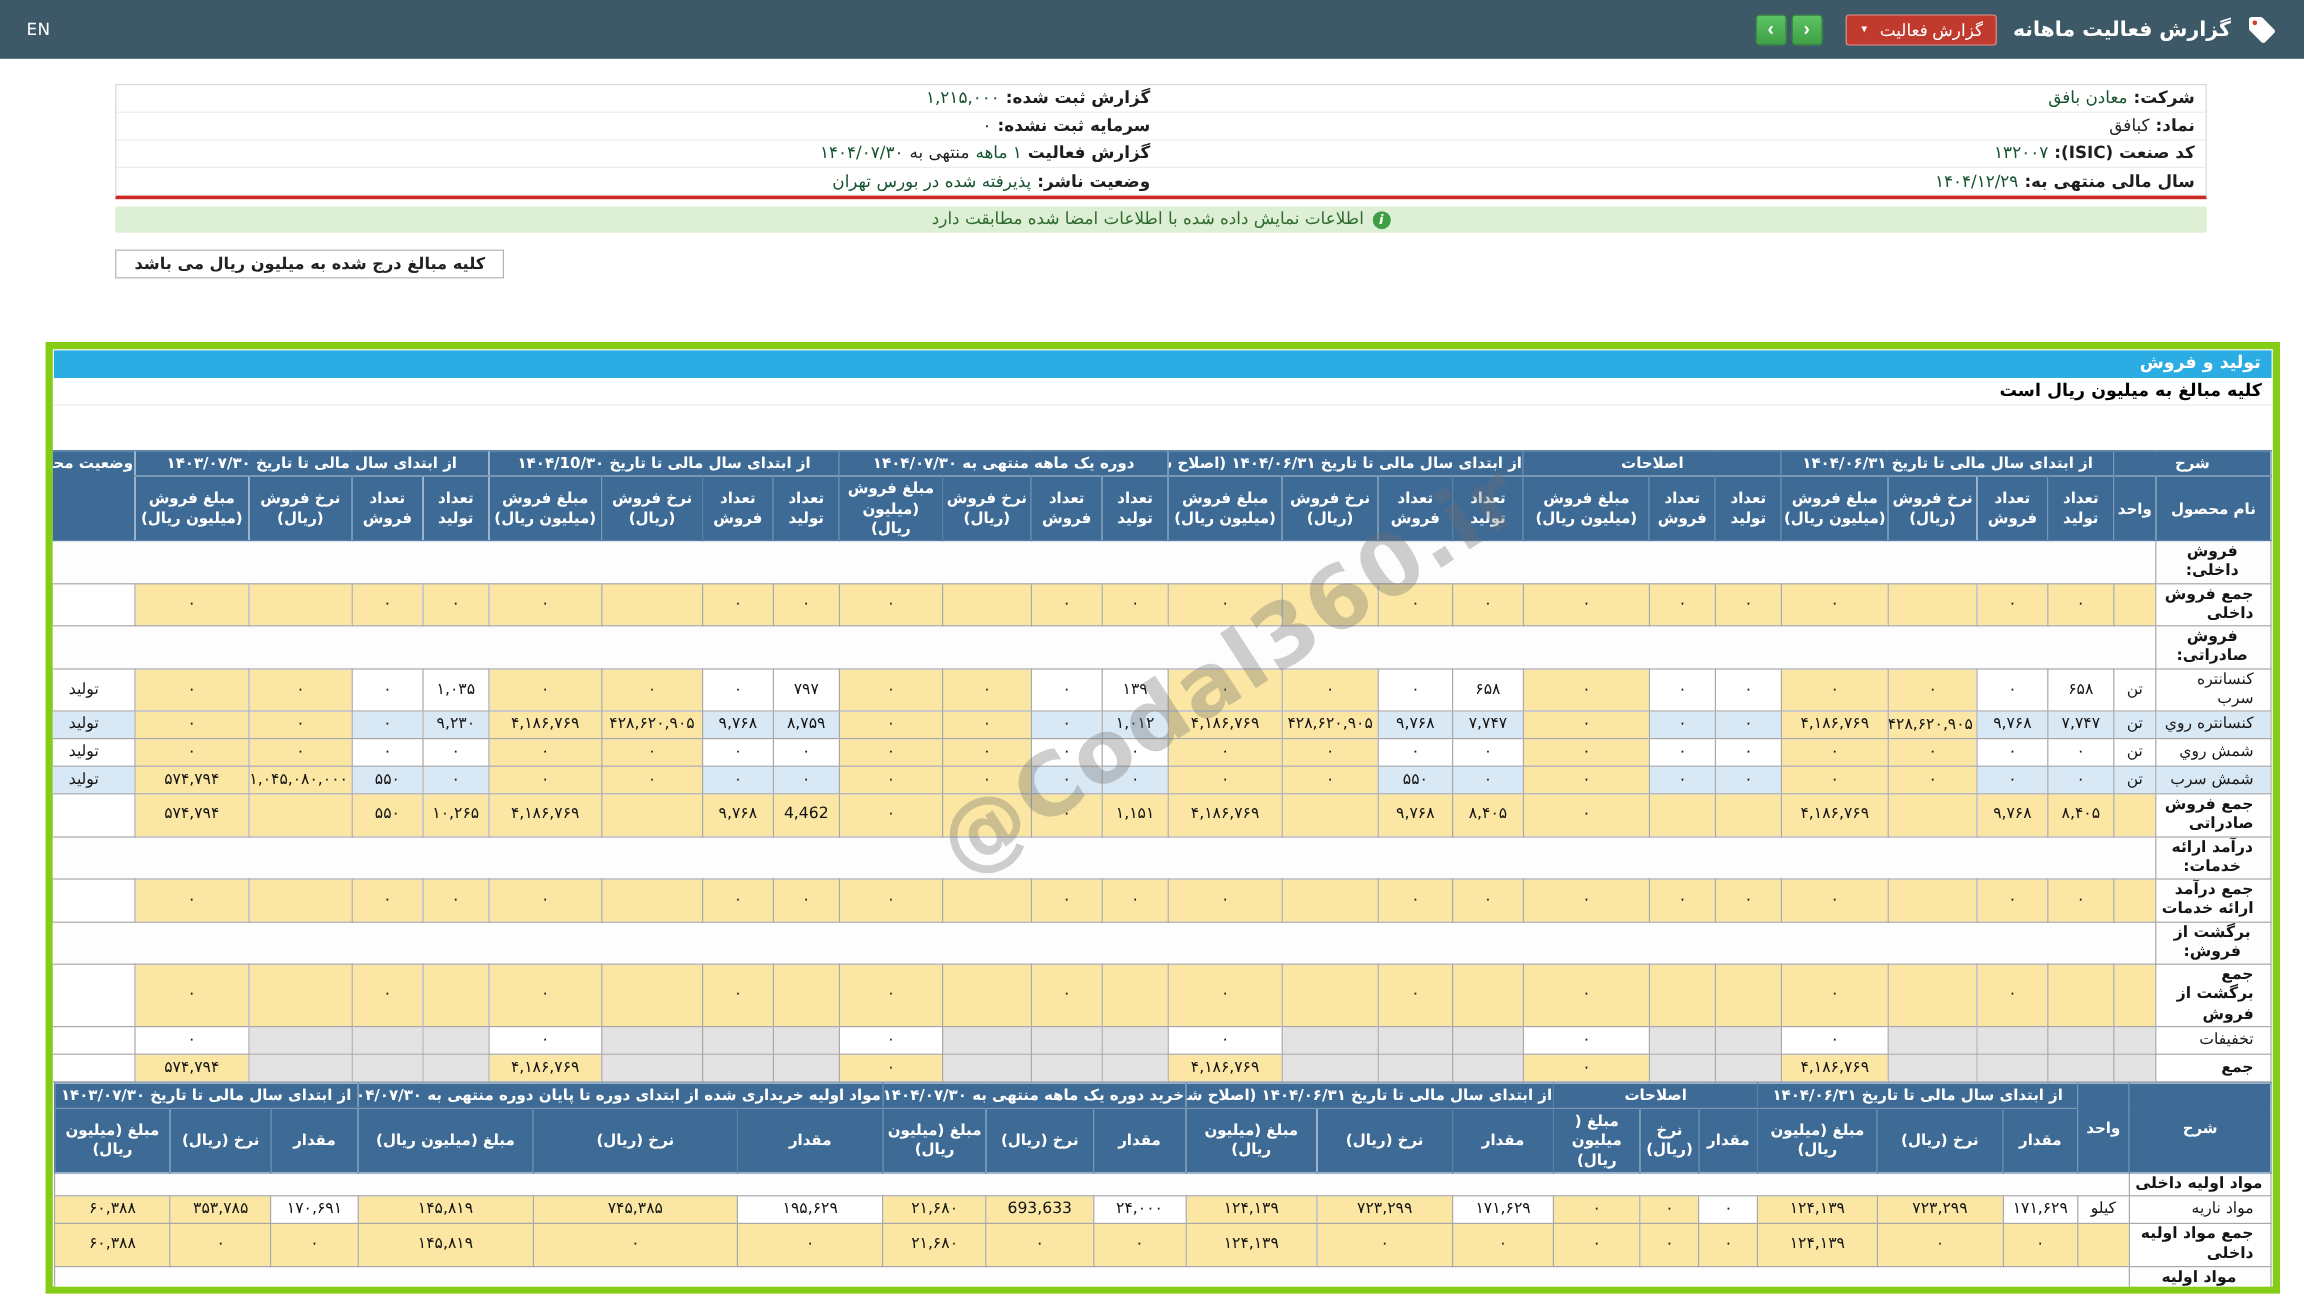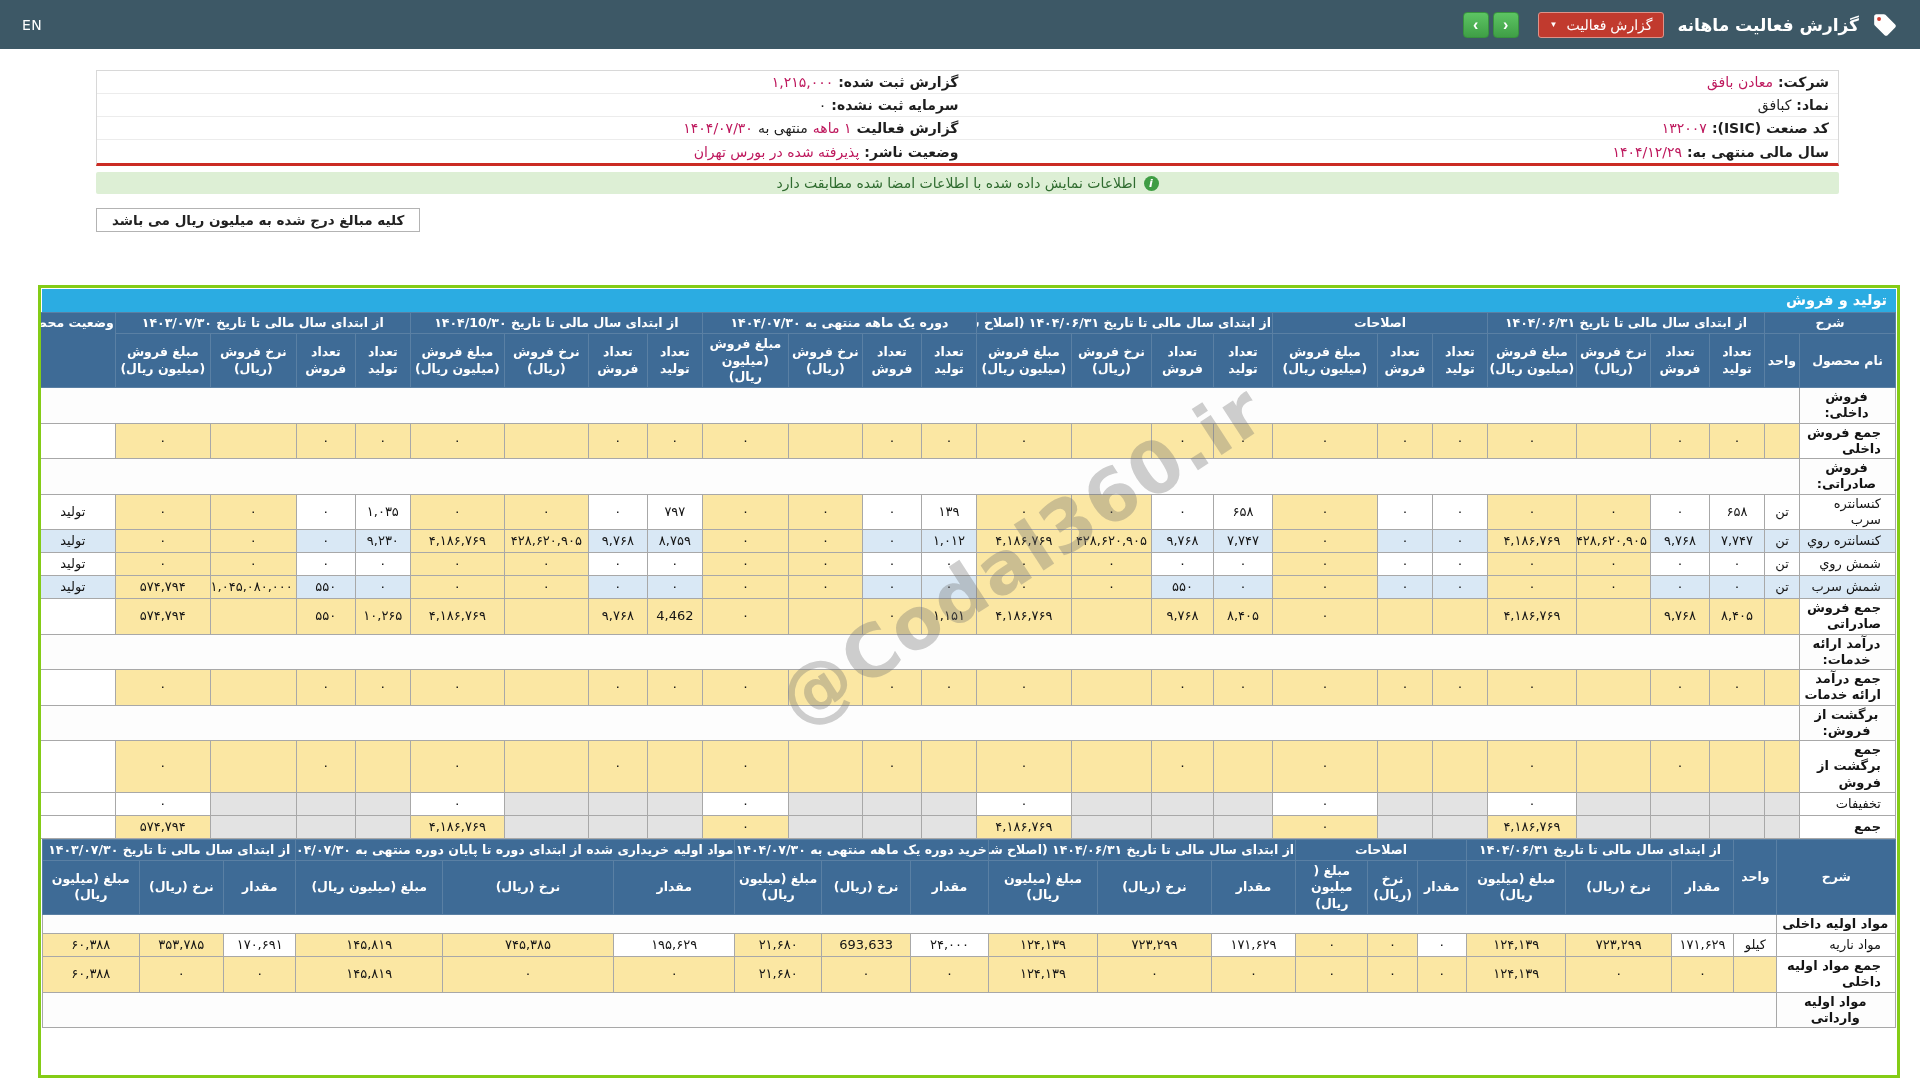--- a/index.html
+++ b/index.html
@@ -18,30 +18,30 @@
     display:flex;align-items:center;justify-content:center;cursor:pointer;padding:0}
   .lang{margin-right:auto;color:#fff;font-size:14px;cursor:pointer;letter-spacing:.5px}
   
   .company-info{margin:21px 81px 0 96px;border:1px solid #d8d8d8;border-bottom:3px solid #cb2b23;
     display:grid;grid-template-columns:1fr 1fr;background:#fff}
   .info-cell{height:23px;display:flex;align-items:center;gap:5px;padding:0 9px;
     border-bottom:1px solid #ececec;font-size:14px;white-space:nowrap;overflow:hidden}
   .info-cell.last{border-bottom:none}
   .info-label{font-weight:bold;color:#1e1e1e}
   .info-value{color:#1e1e1e}
-  .hl{color:#be185d}
+  .hl{color:#14532d}
   
   .banner{margin:6px 81px 0 96px;height:22px;background:#ddefd5;color:#2f6b2f;
     display:flex;align-items:center;justify-content:center;gap:7px;font-size:14px;border-radius:2px}
   .info-i{width:15px;height:15px;border-radius:50%;background:#3f9d44;color:#fff;font-size:11px;
     font-weight:bold;font-style:italic;display:flex;align-items:center;justify-content:center;flex:0 0 auto}
   .amounts-note{position:absolute;top:208px;left:96px;border:1px solid #b3b3b3;background:#fff;
     padding:3px 15px;font-size:13.5px;font-weight:bold;color:#222;white-space:nowrap}
   
-  .card{margin:91px 20px 0 38px;border:3px solid #84cc16;position:relative;height:793px;
+  .card{margin:91px 20px 0 38px;border:6px solid #84cc16;position:relative;height:793px;
     overflow:hidden;background:#fff}
   .bar{height:23px;line-height:23px;background:#2bace2;color:#fff;font-weight:bold;
     font-size:14.5px;padding:0 9px;margin:1px 1px 0 1px}
   .bar.second{margin-top:14px}
   .subtitle{height:23px;line-height:23px;font-weight:bold;font-size:14.5px;padding:0 8px;
     border-bottom:1px solid #e9e9e9;margin:0 1px 37px 1px}
   
   table{width:calc(100% - 2px);margin:0 1px;border-collapse:collapse;table-layout:fixed}
   th{background:#3e6b96;color:#fff;font-size:12.5px;font-weight:bold;border:1px solid #5a80a4;
     padding:2px 1px;line-height:1.3;overflow:hidden}
@@ -126,20 +126,21 @@
 
 <div class="banner">
   <span class="info-i">i</span>
   <span>اطلاعات نمایش داده شده با اطلاعات امضا شده مطابقت دارد</span>
 </div>
 
 <div class="amounts-note">کلیه مبالغ درج شده به میلیون ریال می باشد</div>
 
 <div class="card">
   <div class="bar">تولید و فروش</div>
+  <div class="subtitle">کلیه مبالغ به میلیون ریال است</div>
   <table id="production-table">
       <colgroup>
         <col style="width: 96px;">
         <col style="width: 35px;">
         <col style="width: 55px;">
         <col style="width: 59px;">
         <col style="width: 74px;">
         <col style="width: 89px;">
         <col style="width: 55px;">
         <col style="width: 55px;">

